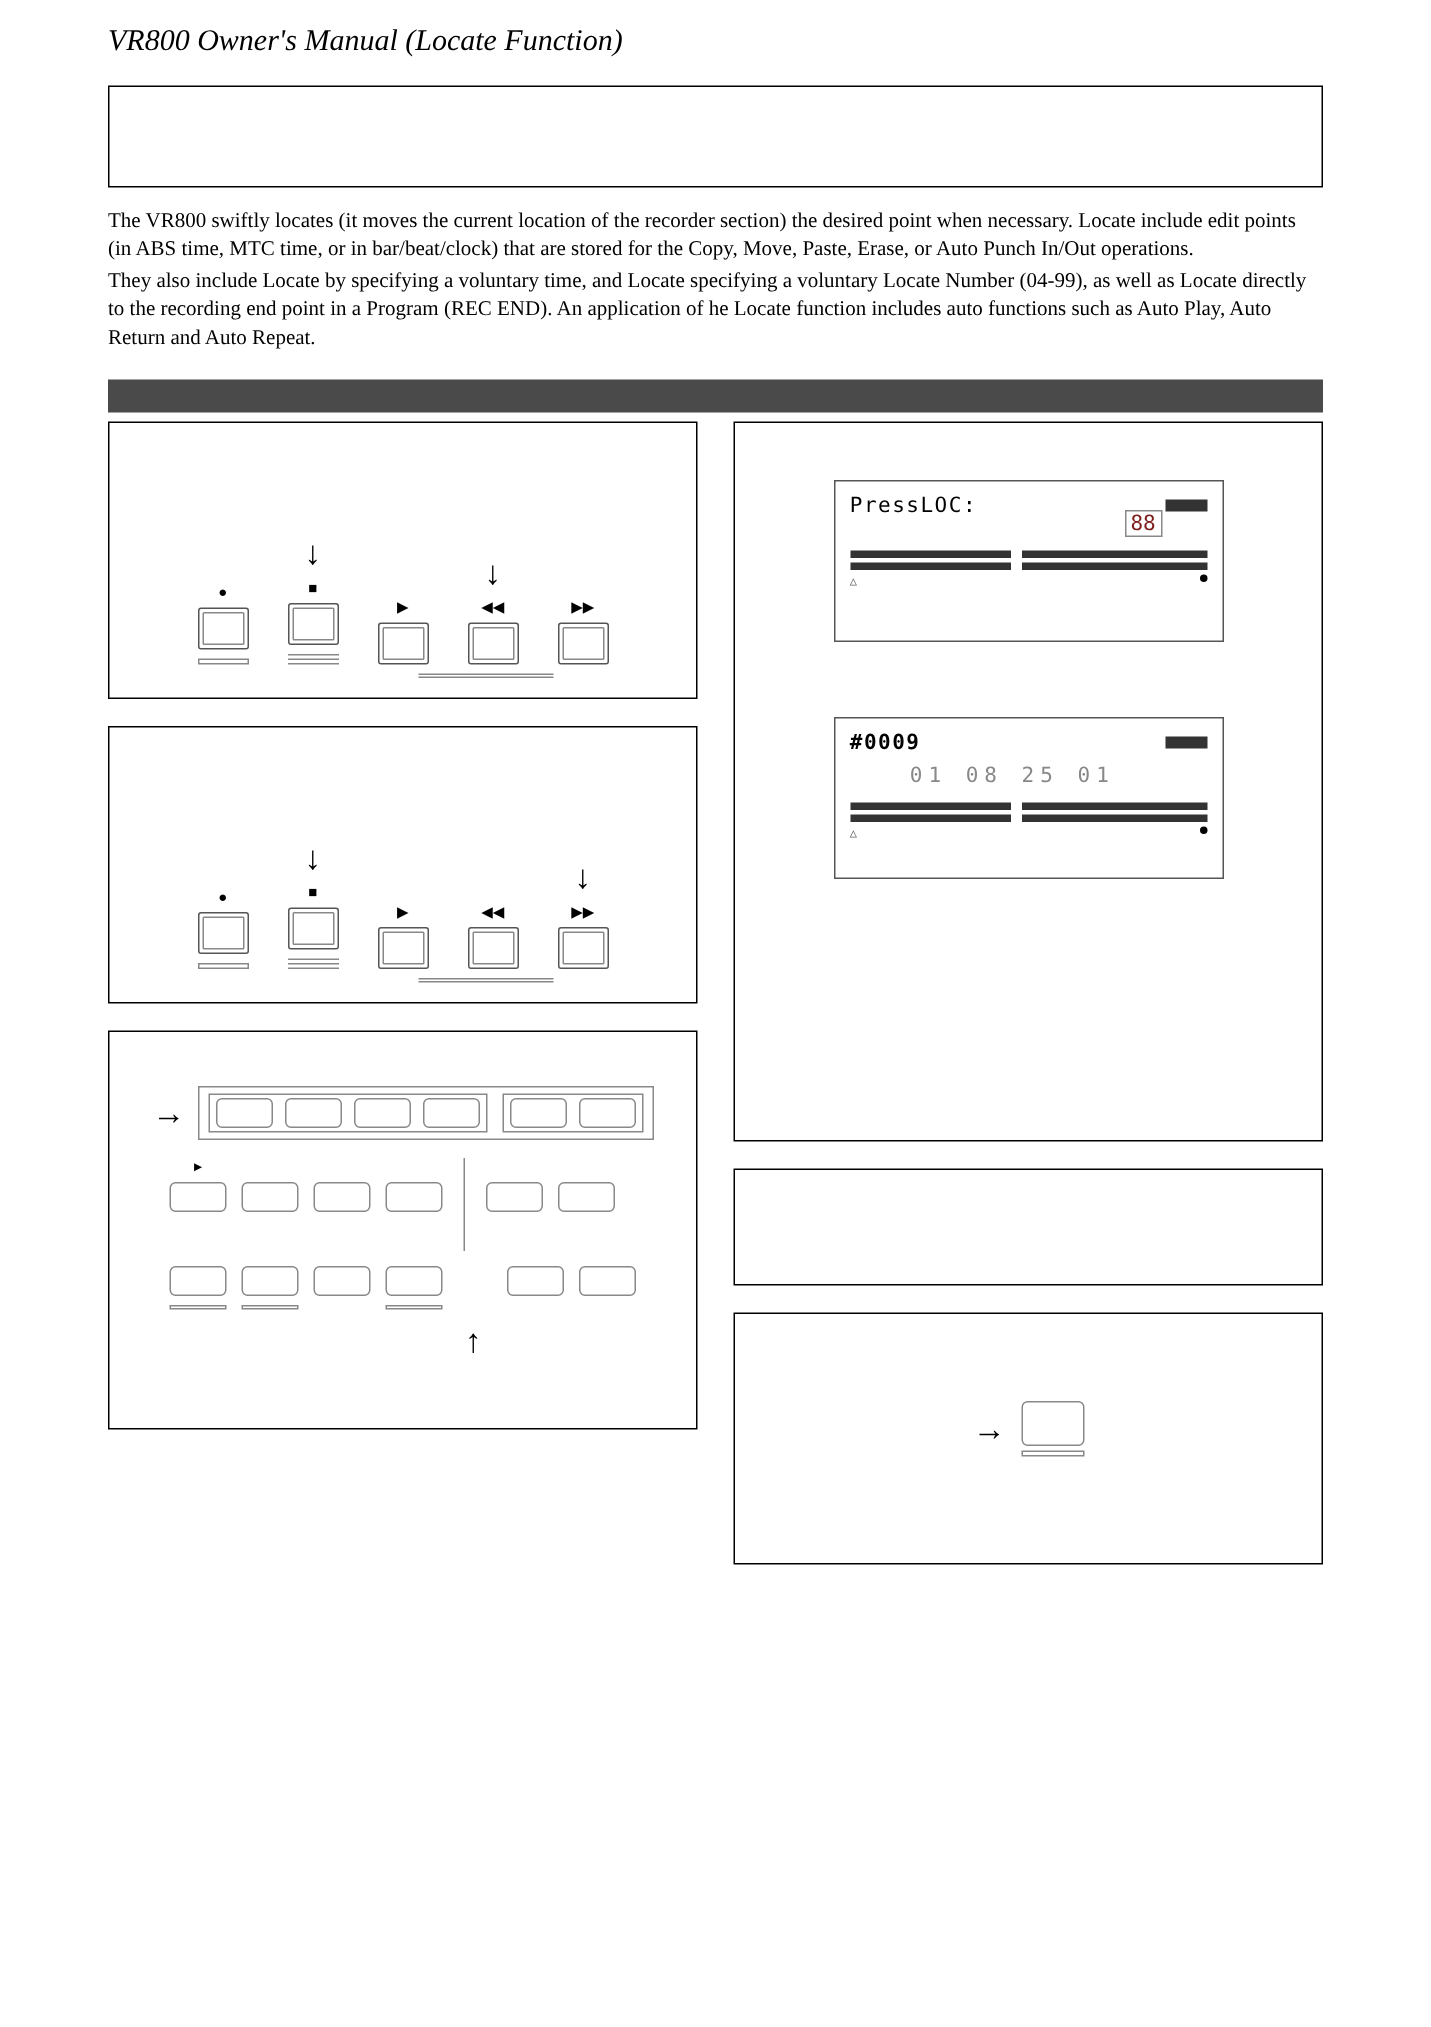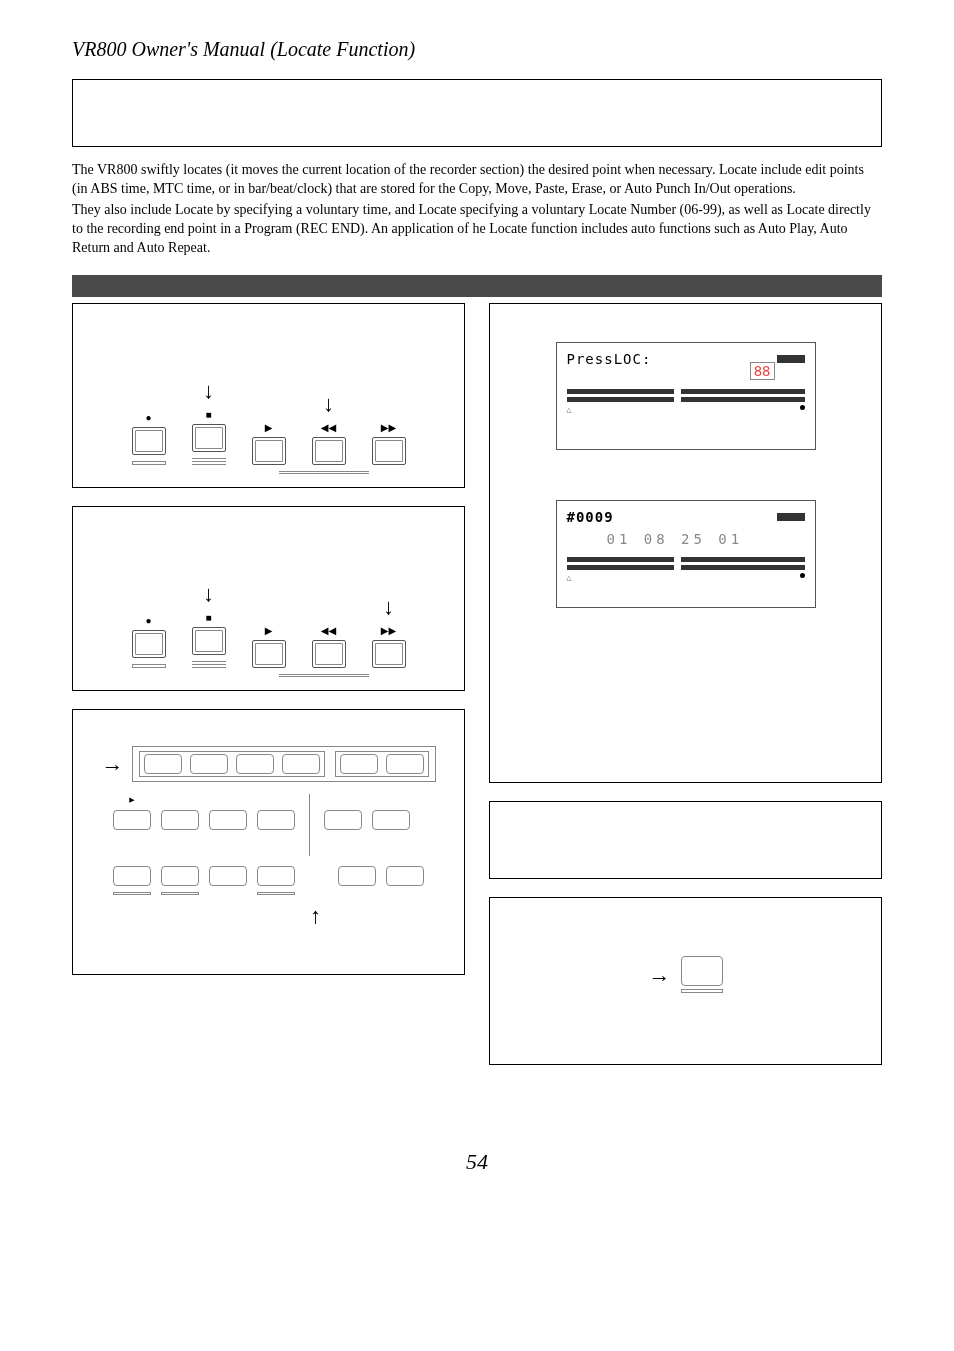--- a/index.html
+++ b/index.html
@@ -1,17 +1,17 @@
 <!DOCTYPE html>
 <html><head>
 <meta charset="utf-8">
 <style>
   * { box-sizing: border-box; }
   html,body{ margin:0; padding:0; background:#fff; color:#000; font-family:"Times New Roman",Times,serif; }
-  .page{ width:954px; height:1195px; margin:0 auto; padding:38px 72px 24px 72px; position:relative; }
+  .page{ width:954px; height:1195px; margin:0 auto; padding:16px 72px 24px 72px; position:relative; }
   .header{ font-style:italic; font-size:20px; font-family:"Times New Roman",serif; margin-bottom:18px; }
   .title-box{ border:1px solid #000; height:68px; margin-bottom:14px; }
   .intro p{ margin:0 0 2px 0; font-size:14px; line-height:1.35; }
   .section-bar{ background:#4a4a4a; height:22px; margin:18px 0 6px 0; }
   .sub-intro{ font-size:18px; margin-bottom:16px; }
   .grid{ display:flex; gap:24px; }
   .col{ flex:1; display:flex; flex-direction:column; gap:18px; }
   .panel{ border:1px solid #000; padding:10px 12px 14px 12px; }
 
   
@@ -28,21 +28,21 @@
   .arrow-right{ font-size:22px; color:#000; }
   .arrow-up{ font-size:22px; color:#000; }
   .arrow-slot{ height:26px; display:flex; align-items:flex-end; justify-content:center;}
   .strip-bottom{ display:flex; justify-content:center; gap:26px; margin-top:4px;}
   .space{ width:34px; }
 
   
   .lcd-wrap{ display:flex; flex-direction:column; align-items:center; gap:50px; padding:28px 0 18px 0; }
   .lcd{ border:1px solid #555; width:260px; height:108px; padding:8px 10px; position:relative; font-family:monospace; }
   .lcd-top{ font-size:14px; letter-spacing:1px; display:flex; align-items:center; gap:6px;}
-  .lcd-box{ border:1px solid #888; padding:0 3px; font-size:14px; color:#ef4444;margin-left:20px;}
+  .lcd-box{ border:1px solid #888; padding:0 3px; font-size:14px; color:#7f1d1d;margin-left:20px;}
   .lcd-block{ width:28px; height:8px; background:#333; display:inline-block;}
   .lcd-time{ color:#888; font-size:14px; letter-spacing:4px; margin-top:6px; margin-left:40px;}
   .lcd-bars{ margin-top:10px; }
   .lcd-bars .row{ height:5px; background:linear-gradient(to right,#333 0 45%,transparent 45% 48%,#333 48% 100%); margin-bottom:3px;}
   .lcd-foot{ display:flex; justify-content:space-between; font-size:8px; color:#666; margin-top:2px;}
   .lcd-foot .d{ width:5px; height:5px; background:#000; border-radius:50%;}
 
   
   .keypad{ display:flex; flex-direction:column; gap:8px; align-items:center; margin-top:26px;}
   .frame{ border:1px solid #888; padding:4px 6px; display:flex; gap:10px; }
@@ -71,21 +71,21 @@
 <body>
 
 <div class="page">
 
   <div class="header">VR800 Owner's Manual (Locate Function)</div>
 
   <div class="title-box"></div>
 
   <div class="intro">
     <p>The VR800 swiftly locates (it moves the current location of the recorder section) the desired point when necessary. Locate include edit points (in ABS time, MTC time, or in bar/beat/clock) that are stored for the Copy, Move, Paste, Erase, or Auto Punch In/Out operations.</p>
-    <p>They also include Locate by specifying a voluntary time, and Locate specifying a voluntary Locate Number (06-99), as well as Locate directly to the recording end point in a Program (REC END).  An application of he Locate function includes auto functions such as Auto Play, Auto Return and Auto Repeat.</p>
+    <p>They also include Locate by specifying a voluntary time, and Locate specifying a voluntary Locate Number (04-99), as well as Locate directly to the recording end point in a Program (REC END).  An application of he Locate function includes auto functions such as Auto Play, Auto Return and Auto Repeat.</p>
   </div>
 
   <div class="section-bar"></div>
 
 
   <div class="grid">
 
     <div class="col">
 
       <div class="panel h185">
@@ -334,14 +334,13 @@
           <div style="display:flex; flex-direction:column; align-items:center;">
             <div class="locate-key"></div>
             <div class="locate-under"></div>
           </div>
         </div>
       </div>
 
     </div>
   </div>
 
-  <div class="page-num">54</div>
 </div>
 
 </body></html>

